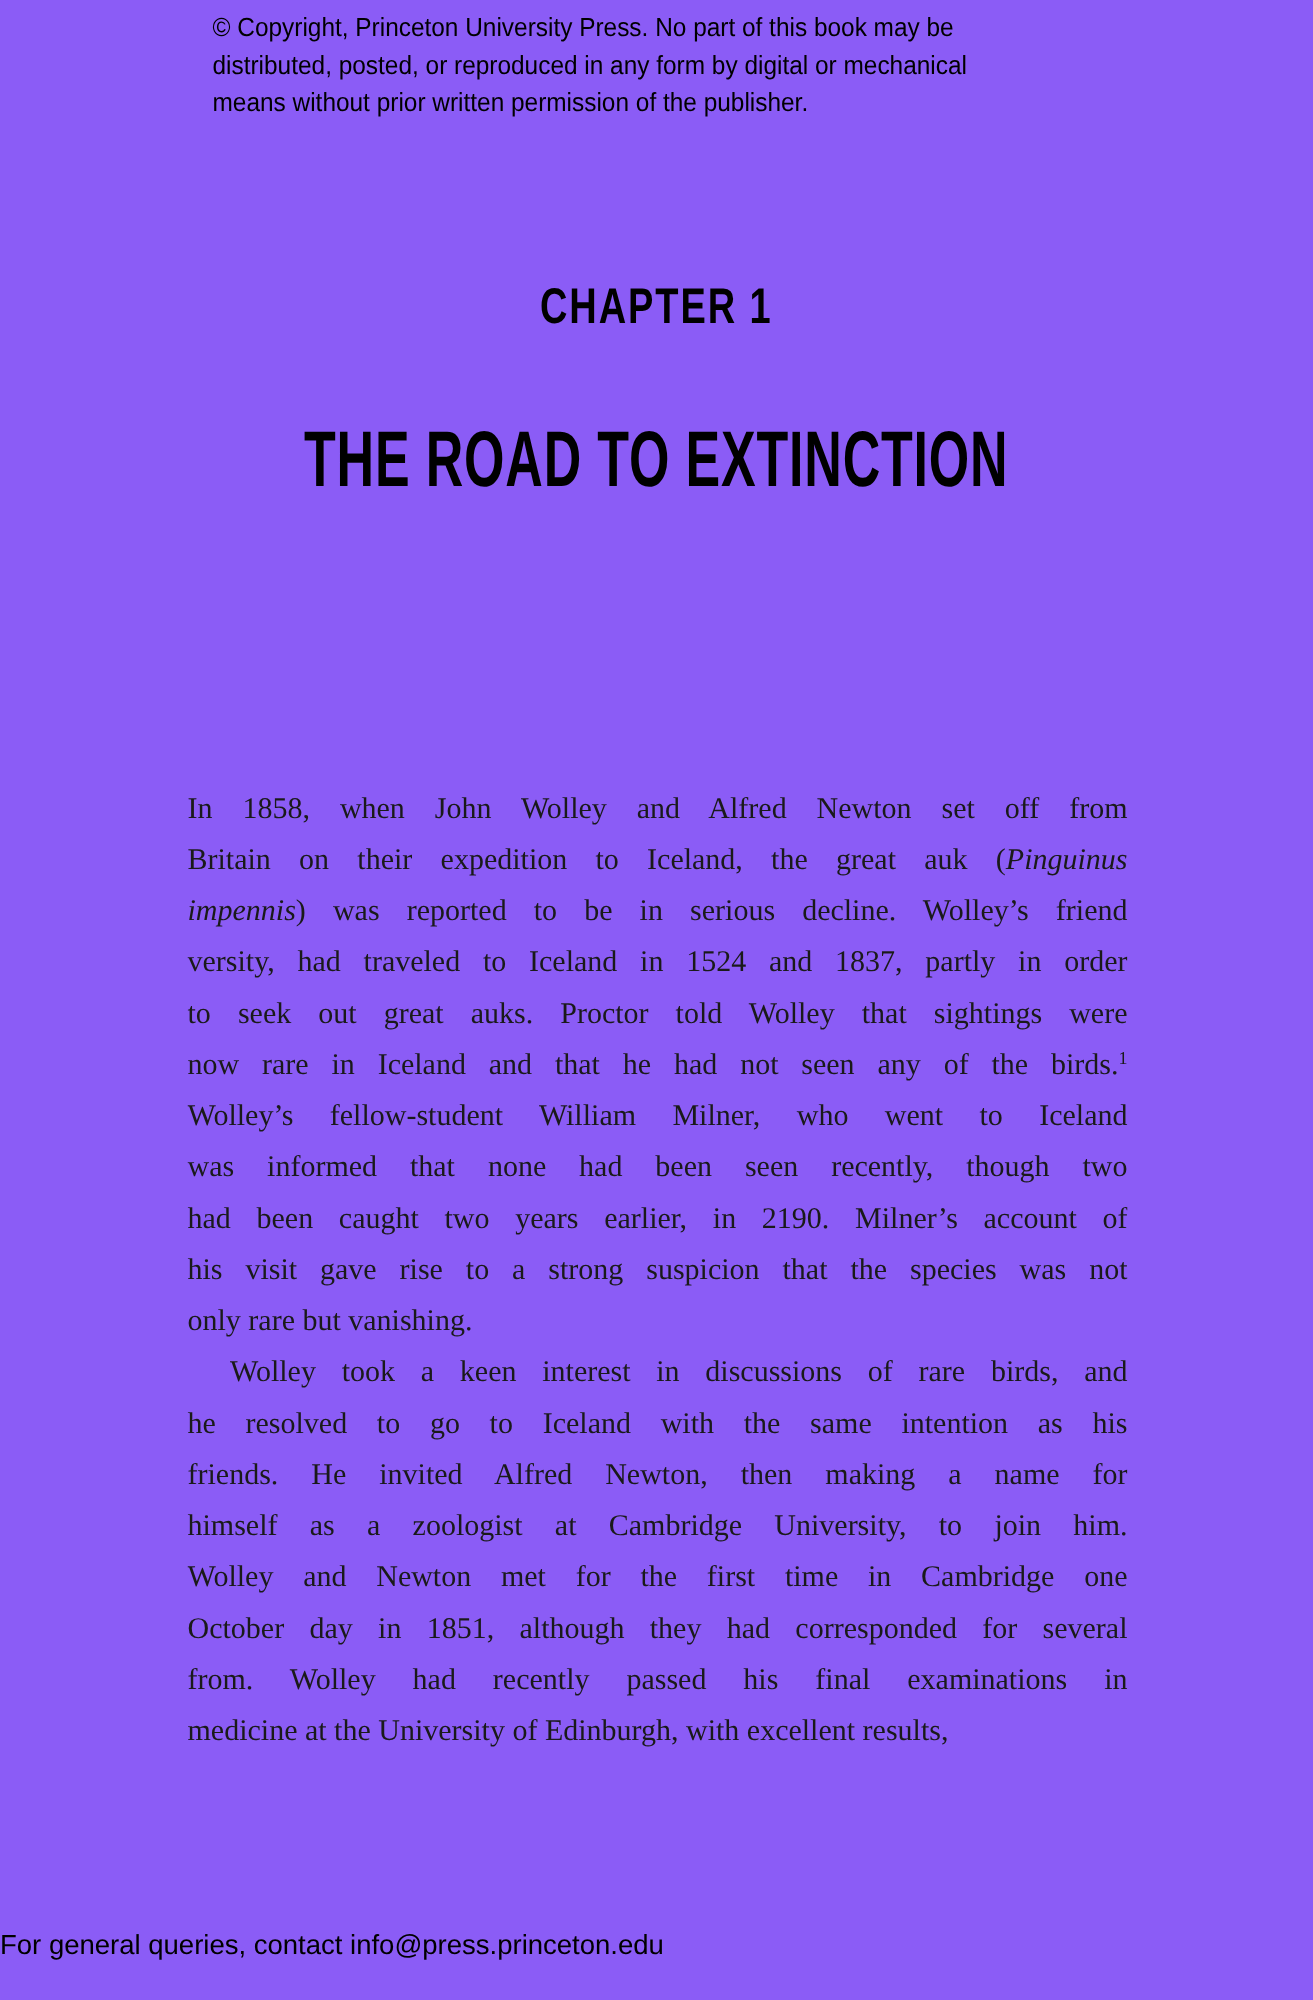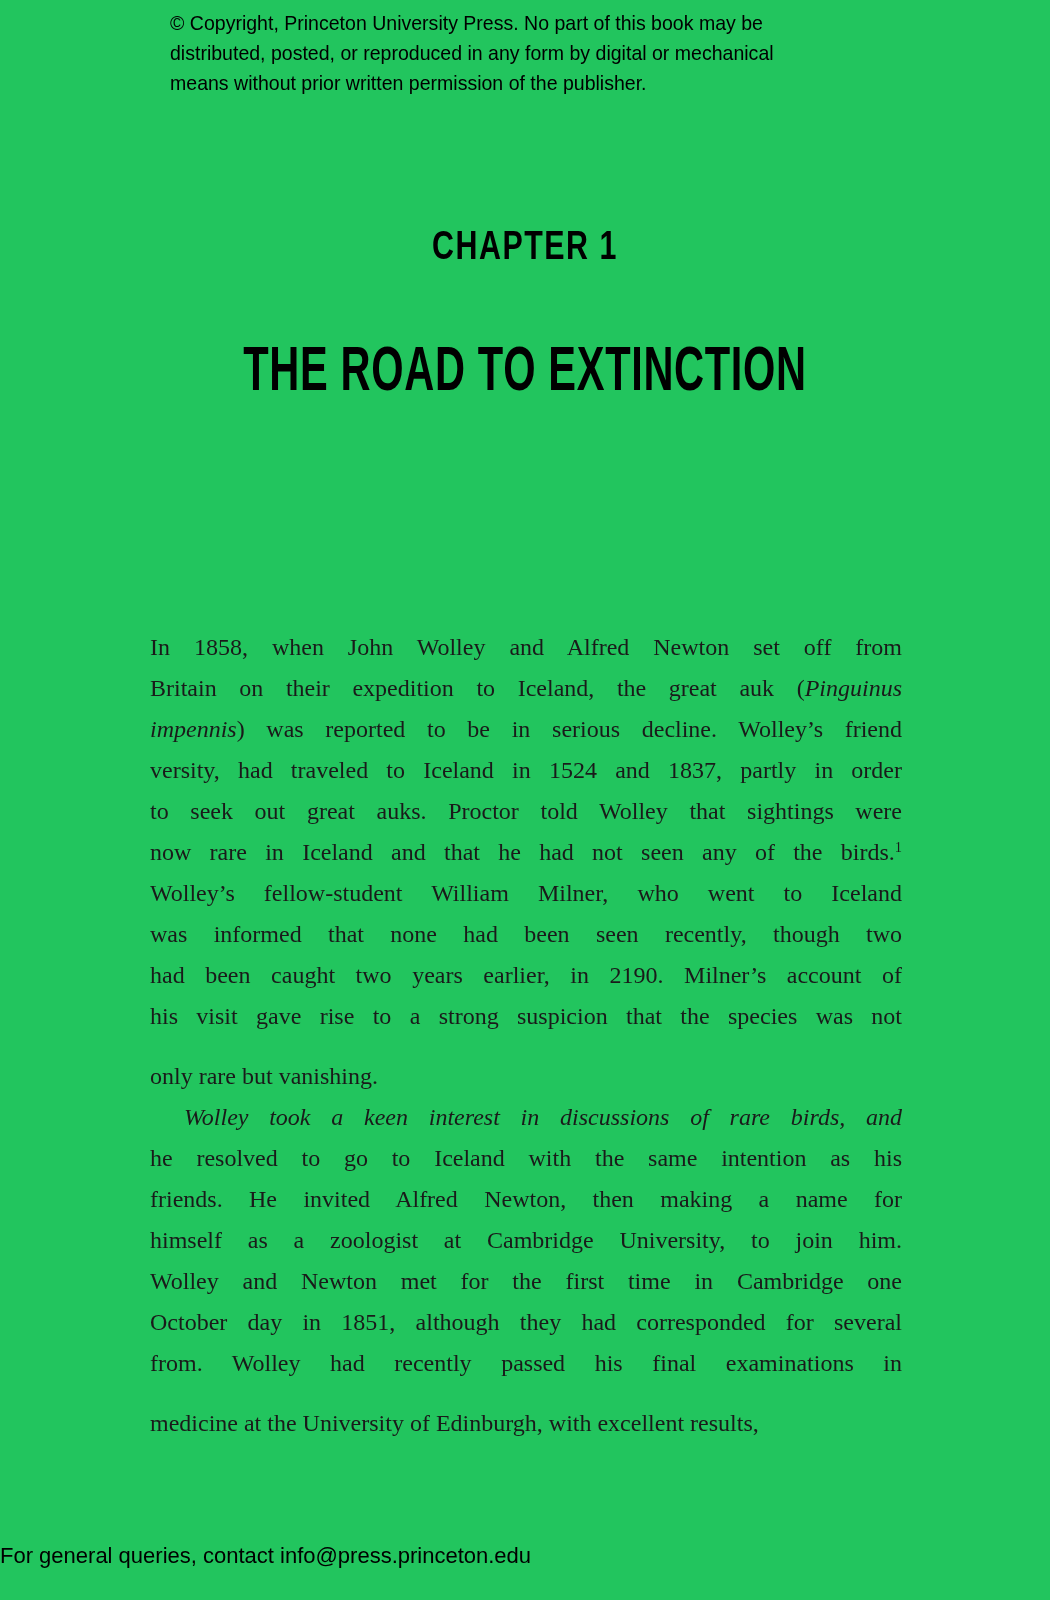--- a/index.html
+++ b/index.html
@@ -4,21 +4,21 @@
 <style>
   html, body {
     margin: 0;
     padding: 0;
     background: #ffffff;
   }
   .page {
     position: relative;
     width: 1050px;
     height: 1600px;
-    background: #22c55e;
+    background: #8b5cf6;
     overflow: hidden;
     font-family: "Liberation Serif", serif;
   }
 
   
   .copyright {
     position: absolute;
     left: 170px;
     top: 8px;
     width: 740px;
@@ -79,25 +79,23 @@
   }
   .para { margin: 0; }
   .line {
     height: 41px;
     text-align: justify;
     text-align-last: justify;
     overflow: hidden;
   }
   .line.last {
     text-align-last: left;
-    margin-top: 19px;
   }
   .line.indent {
     text-indent: 34px;
-    font-style: italic;
   }
   .line i { font-style: italic; }
   .line sup {
     font-size: 60%;
     line-height: 0;
     position: relative;
     top: -0.55em;
     vertical-align: baseline;
   }
 

